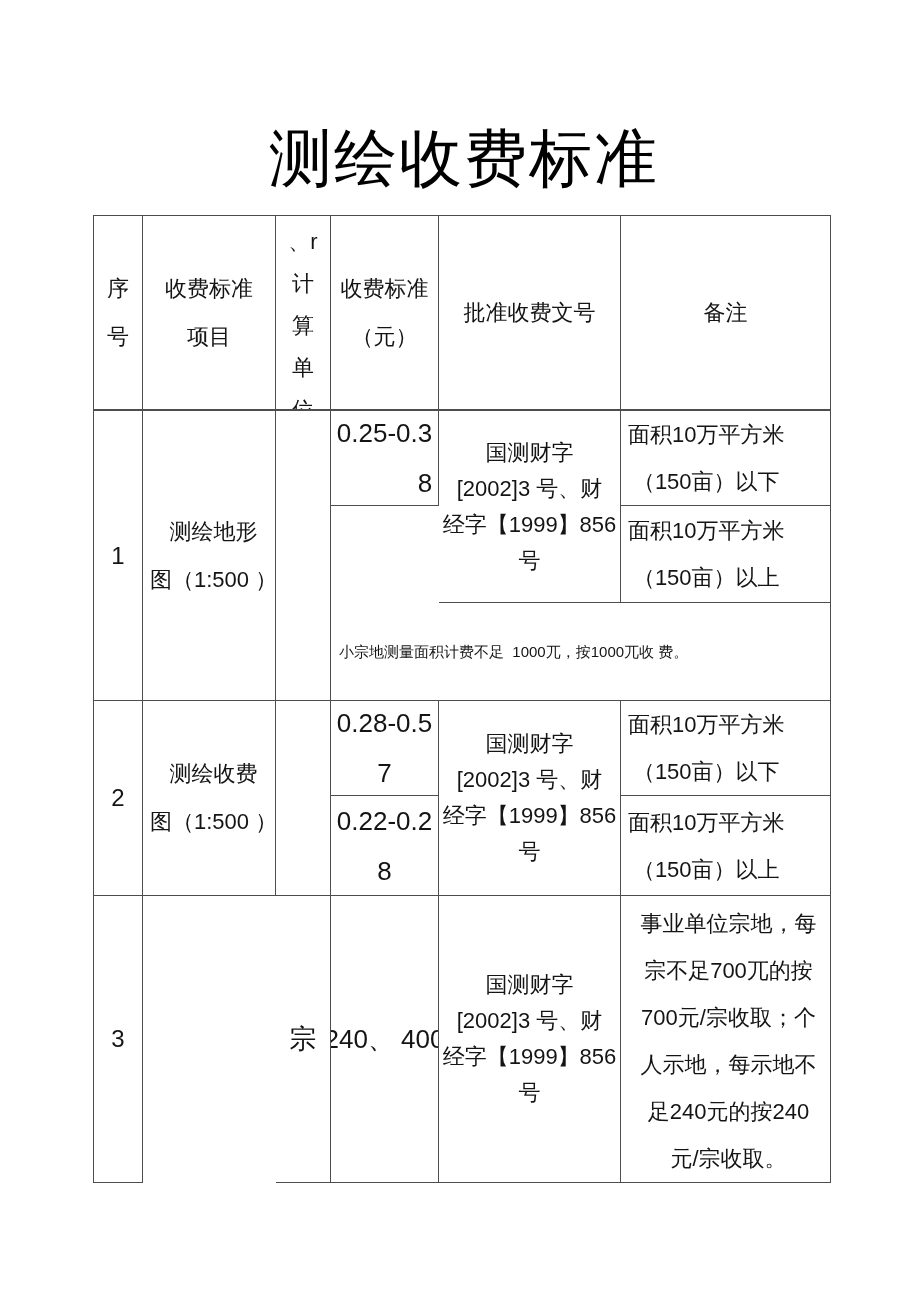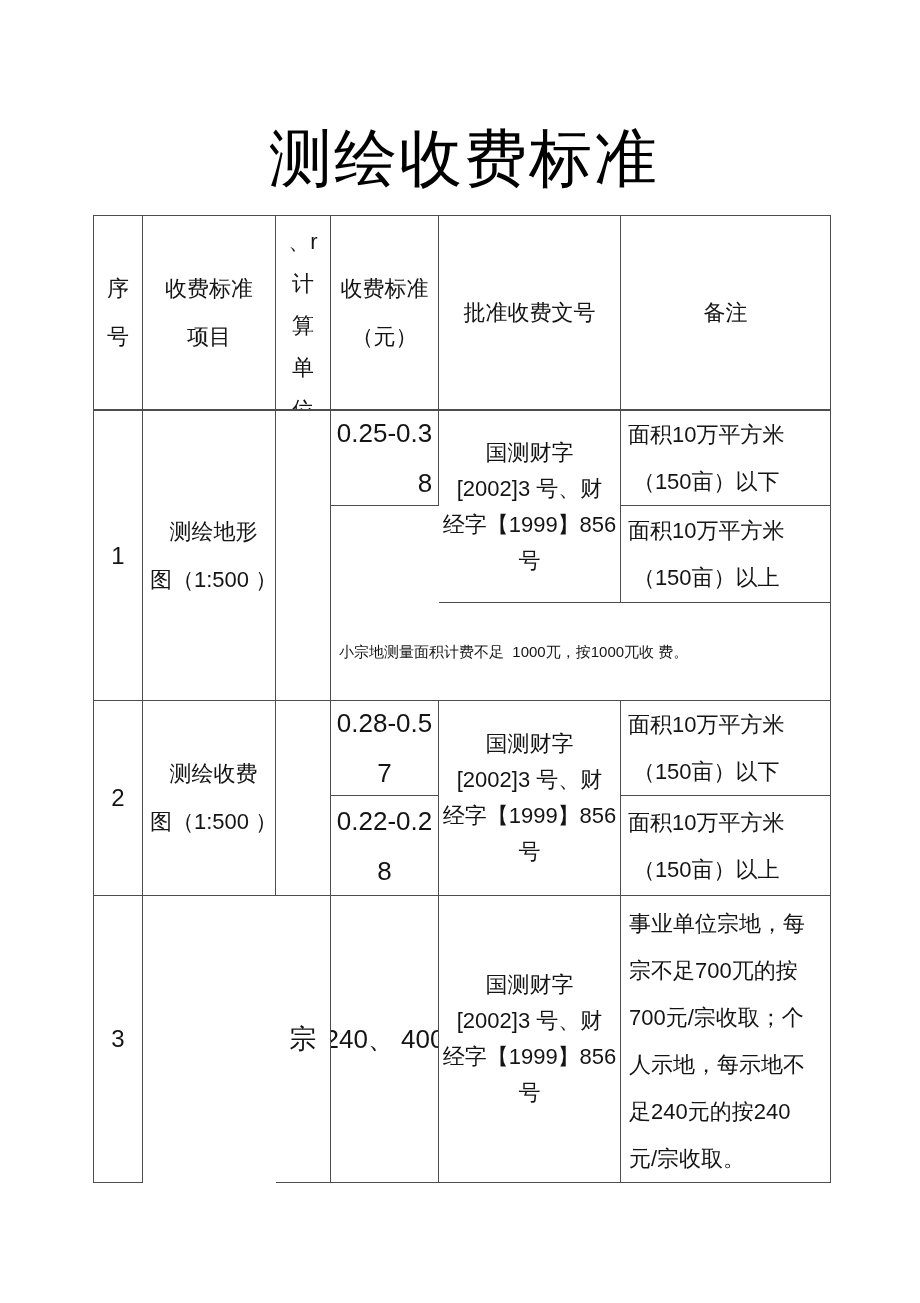--- a/index.html
+++ b/index.html
@@ -41,21 +41,21 @@
     line-height: 48px;
     white-space: pre;
     overflow: hidden;
     color: #141414;
   }
   .hdr { border-bottom-width: 2px; }
 
   
   .mid-center { display: flex; align-items: center; justify-content: center; text-align: center; }
   .mid-left   { display: flex; align-items: center; justify-content: flex-start; text-align: center; padding-left: 7px; }
-  .top-left   { text-align: left; padding: 4px 2px 0 8px; }
+  .top-left   { text-align: center; padding: 4px 2px 0 8px; }
 
   .unit-hdr {
     text-align: center;
     line-height: 42px;
     padding-top: 5px;
   }
   .num { font-size: 26px; line-height: 50px; }
   .seq-num { font-size: 24px; }
   .unit-val { font-size: 27px; }
   .doc-cell { line-height: 36px; text-align: center; }

